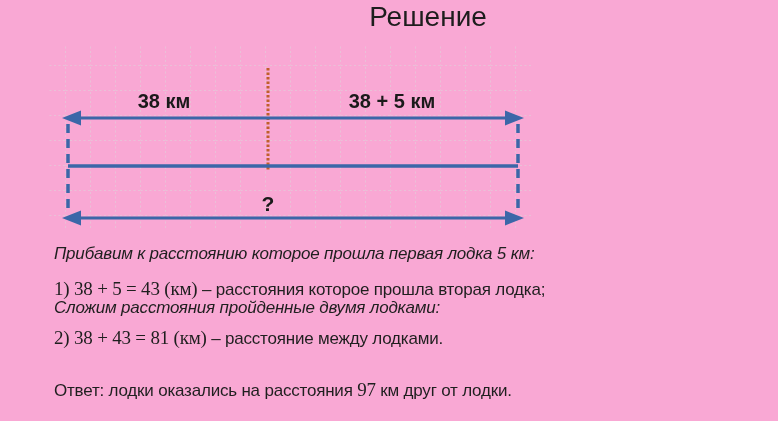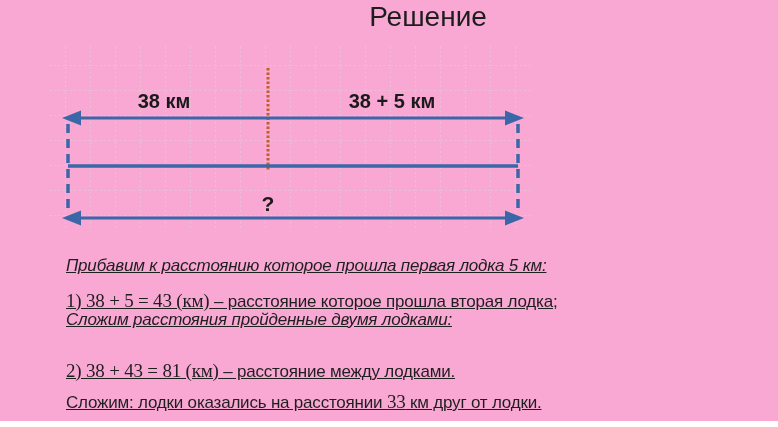--- a/index.html
+++ b/index.html
@@ -32,37 +32,36 @@
     top: 40px;
   }
   .diagram-svg text {
     font-family: "Liberation Sans", sans-serif;
     font-weight: 700;
     fill: #1a1a1a;
   }
   .solution-line {
     position: absolute;
     left: 54px;
-    margin: 12px;
+    margin: 0;
     font-size: 17px;
     line-height: 20px;
     color: #1f1f1f;
     white-space: nowrap;
     letter-spacing: -0.2px;
-    text-decoration: underline;
   }
   .seg-italic { font-style: italic; }
   .seg-formula {
     font-family: "Liberation Serif", serif;
     font-size: 19px;
   }
   .line-1 { top: 244px; }
   .line-2 { top: 279px; }
   .line-3 { top: 298px; }
-  .line-4 { top: 349px; text-align: right; }
+  .line-4 { top: 328px; text-align: right; }
   .line-5 { top: 380px; }
 </style>
 </head>
 <body>
 
 <div class="canvas">
 
   <div class="page-title">Решение</div>
 
   <svg class="diagram-svg" width="505" height="195" viewBox="0 0 505 195">
@@ -93,28 +92,28 @@
     <line x1="36" y1="178" x2="470" y2="178" stroke-width="3" stroke="#3b67a8"></line>
     <polygon points="22,178 41,170.5 41,185.5" fill="#3b67a8"></polygon>
     <polygon points="484,178 465,170.5 465,185.5" fill="#3b67a8"></polygon>
   </svg>
 
   <p class="solution-line line-1">
     <span class="seg-italic">Прибавим к расстоянию которое прошла первая лодка 5 км:</span>
   </p>
 
   <p class="solution-line line-2">
-    <span class="seg-formula">1) 38 + 5 = 43 (км)</span><span> – расстояние которое прошла вторая лодка;</span>
+    <span class="seg-formula">1) 38 + 5 = 43 (км)</span><span> – расстояния которое прошла вторая лодка;</span>
   </p>
 
   <p class="solution-line line-3">
     <span class="seg-italic">Сложим расстояния пройденные двумя лодками:</span>
   </p>
 
   <p class="solution-line line-4">
     <span class="seg-formula">2) 38 + 43 = 81 (км)</span><span> – расстояние между лодками.</span>
   </p>
 
   <p class="solution-line line-5">
-    <span>Сложим: лодки оказались на расстоянии </span><span class="seg-formula">33</span><span> км друг от лодки.</span>
+    <span>Ответ: лодки оказались на расстояния </span><span class="seg-formula">97</span><span> км друг от лодки.</span>
   </p>
 
 </div>
 
 </body></html>

